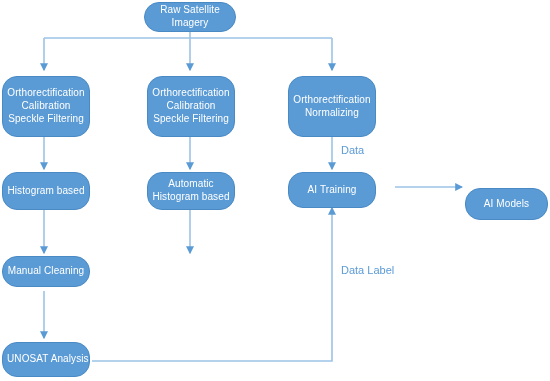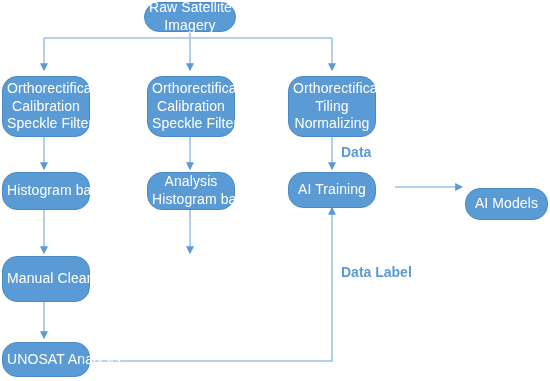--- a/index.html
+++ b/index.html
@@ -29,37 +29,36 @@
     box-sizing: border-box;
     background: #5B9BD5;
     border: 1px solid #4A8AC4;
     border-radius: 15px;
     color: #ffffff;
     display: flex;
     align-items: center;
     justify-content: center;
     text-align: center;
     line-height: 1.28;
-    font-size: 14px;
+    font-size: 10px;
     letter-spacing: 0.1px;
     padding: 2px 4px;
   }
   .node .lines {
     width: 100%;
   }
   .node .line {
     display: block;
     white-space: nowrap;
   }
   .edge-label {
     position: absolute;
     color: #5B9BD5;
-    font-size: 14px;
+    font-size: 11px;
     white-space: nowrap;
-    font-weight: bold;
   }
 </style>
 </head>
 <body>
 
 <div id="canvas">
 
   <svg id="flow-svg" viewBox="0 0 550 381" xmlns="http://www.w3.org/2000/svg">
     <defs>
       <marker id="arrow" viewBox="0 0 10 10" refX="8.5" refY="5" markerWidth="5" markerHeight="5" orient="auto-start-reverse">
@@ -108,51 +107,50 @@
     <span class="lines">
       <span class="line">Orthorectification</span>
       <span class="line">Calibration</span>
       <span class="line">Speckle Filtering</span>
     </span>
   </div>
 
   <div class="node" style="left:288px; top:76px; width:88px; height:61px;">
     <span class="lines">
       <span class="line">Orthorectification</span>
-      <span class="line">Tiling</span>
       <span class="line">Normalizing</span>
     </span>
   </div>
 
   <div class="node" style="left:2px; top:172px; width:88px; height:38px;">
     <span class="lines">
       <span class="line">Histogram based</span>
     </span>
   </div>
 
   <div class="node" style="left:147px; top:172px; width:88px; height:38px;">
     <span class="lines">
-      <span class="line">Analysis</span>
+      <span class="line">Automatic</span>
       <span class="line">Histogram based</span>
     </span>
   </div>
 
   <div class="node" style="left:288px; top:172px; width:88px; height:36px;">
     <span class="lines">
       <span class="line">AI Training</span>
     </span>
   </div>
 
   <div class="node" style="left:465px; top:188px; width:83px; height:32px;">
     <span class="lines">
       <span class="line">AI Models</span>
     </span>
   </div>
 
-  <div class="node" style="left:2px; top:256px; width:88px; height:46px;">
+  <div class="node" style="left:2px; top:256px; width:88px; height:31px;">
     <span class="lines">
       <span class="line">Manual Cleaning</span>
     </span>
   </div>
 
 
   <div class="node" style="left:2px; top:342px; width:88px; height:35px;">
     <span class="lines">
       <span class="line">UNOSAT Analysis</span>
     </span>

